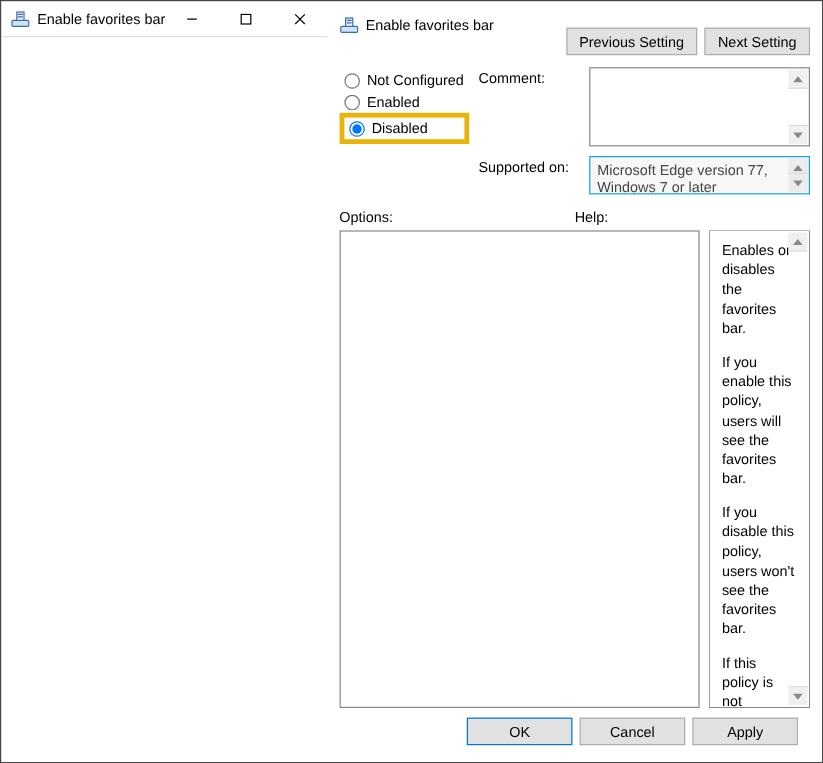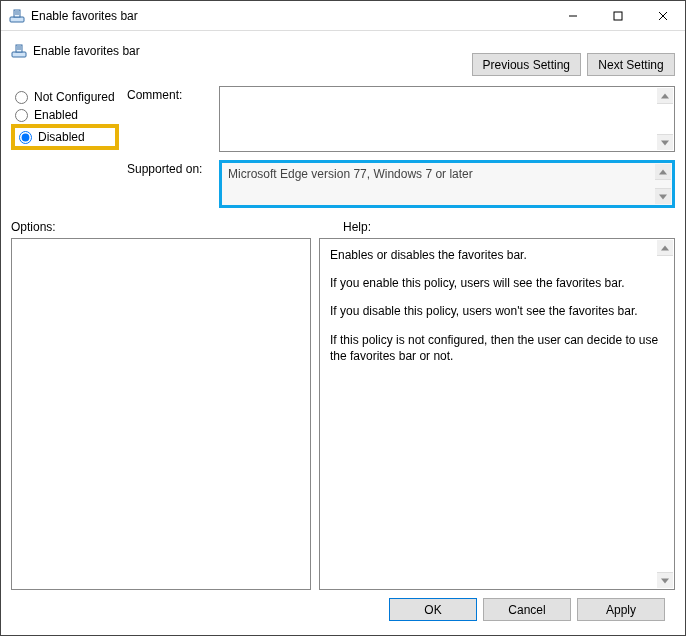--- a/index.html
+++ b/index.html
@@ -12,21 +12,21 @@
     width: 686px;
     height: 636px;
     overflow: hidden;
   }
   .window {
     width: 686px;
     height: 636px;
     border: 1px solid #444;
     background: #fff;
     display: flex;
-    flex-direction: column;
+    flex-direction: row;
   }
   .titlebar {
     height: 30px;
     display: flex;
     align-items: center;
     border-bottom: 1px solid #ddd;
   }
   .titlebar .app-icon {
     width: 16px; height: 16px;
     margin: 0 6px 0 8px;
@@ -139,22 +139,22 @@
   .scrollstub::before {
     content: ""; position: absolute; left: 50%; top: 50%;
     transform: translate(-50%, -50%);
     width: 0; height: 0;
   }
   .scrollstub.top::before { border-left: 4px solid transparent; border-right: 4px solid transparent; border-bottom: 5px solid #888; }
   .scrollstub.bot::before { border-left: 4px solid transparent; border-right: 4px solid transparent; border-top: 5px solid #888; }
 
   .supportedbox {
     flex: 1;
-    height: 48px;
-    border: 3px solid #0ea5e9;
+    height: 32px;
+    border: 1px solid #0ea5e9;
     background: #f7f7f7;
     padding: 4px 20px 4px 6px;
     color: #444;
     position: relative;
     font-size: 12px;
   }
   .supportedbox .scrollstub { background: #ececec; }
 
   .row-labels2 {
     display: flex;

